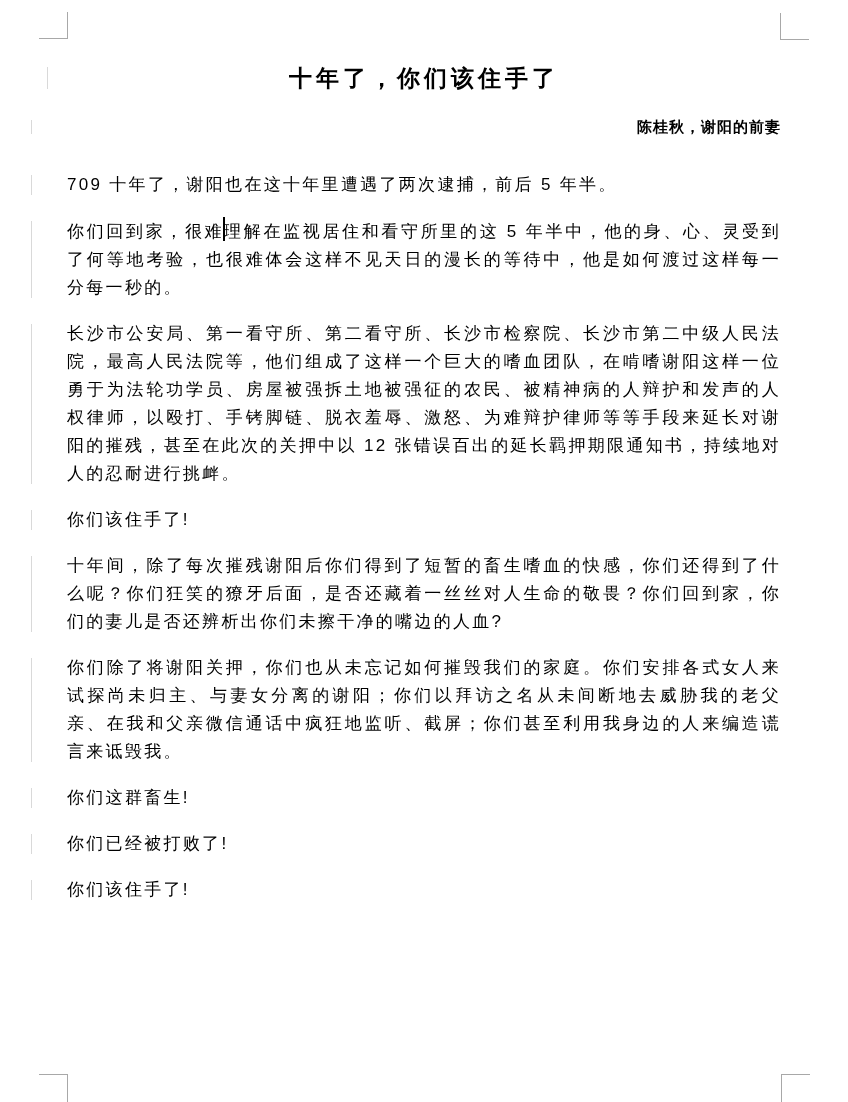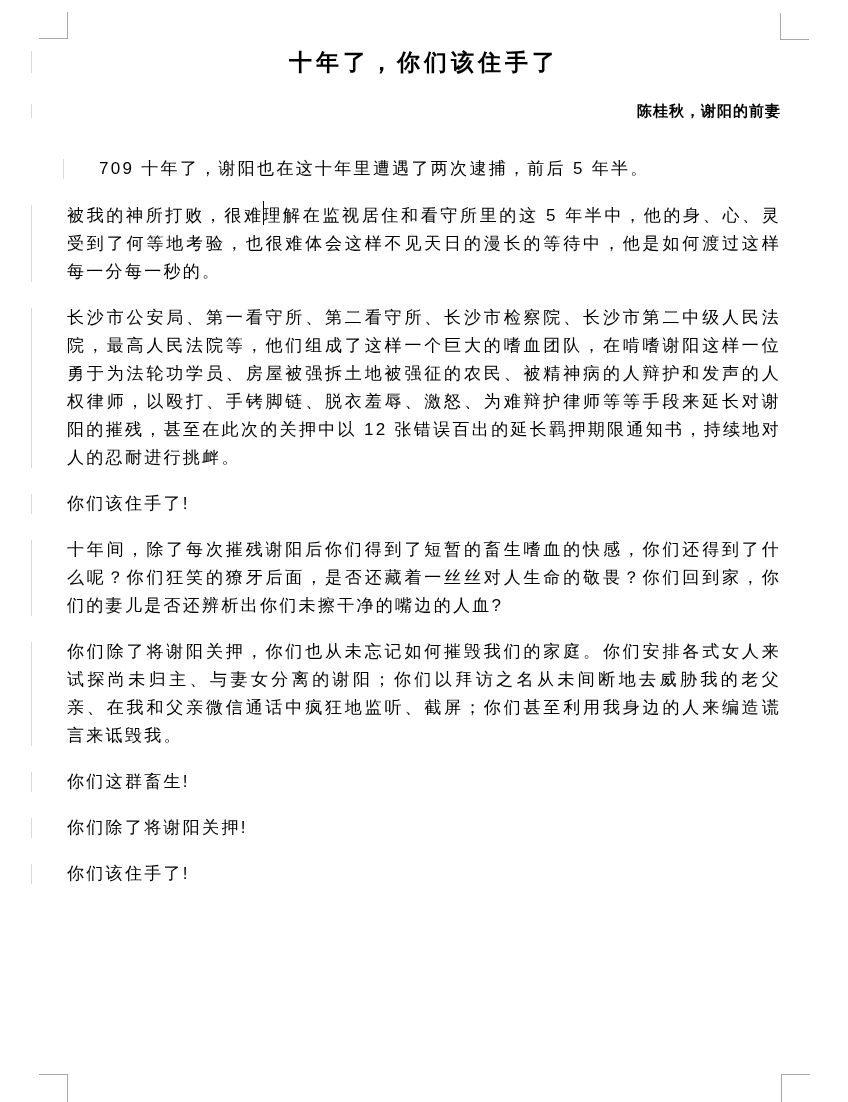--- a/index.html
+++ b/index.html
@@ -25,21 +25,21 @@
   .doc-block{position:relative;}
   
   .doc-block::before{
     content:"";
     position:absolute;
     left:-36px;top:4px;bottom:4px;
     width:1px;
     background:var(--revision-bar);
   }
   .doc-title{
-    margin:0;
+    margin:16px;
     font-size:23px;
     font-weight:700;
     line-height:30px;
     letter-spacing:4px;
     text-align:center;
   }
   .doc-byline{
     margin:23px 0 0 0;
     font-size:15px;
     font-weight:700;
@@ -47,21 +47,21 @@
     letter-spacing:1px;
     text-align:right;
   }
   .body-text p{
     margin:18px 0 0 0;
     font-size:17px;
     line-height:28px;
     letter-spacing:2.3px;
     text-align:justify;
   }
-  .body-text p.first{margin-top:33px;margin-left:32px;}
+  .body-text p.first{margin-top:33px;}
   .caret{
     display:inline-block;
     width:1.5px;height:24px;
     background:var(--text);
     vertical-align:-4px;
     margin:0 -1px;
   }
   
   .cm{position:absolute;width:28px;height:26px;}
   .cm-tl{left:39px;top:12px;border-right:1px solid var(--crop-mark);border-bottom:1px solid var(--crop-mark);}
@@ -82,33 +82,33 @@
   <div class="content">
 
     <h1 class="doc-title doc-block">十年了，你们该住手了</h1>
 
     <h2 class="doc-byline doc-block">陈桂秋，谢阳的前妻</h2>
 
     <div class="body-text">
 
       <p class="doc-block first">709 十年了，谢阳也在这十年里遭遇了两次逮捕，前后 5 年半。</p>
 
-      <p class="doc-block"><span>被我的神所打败，很难</span><span class="caret"></span><span>理解在监视居住和看守所里的这 5 年半中，他的身、心、灵受到了何等地考验，也很难体会这样不见天日的漫长的等待中，他是如何渡过这样每一分每一秒的。</span></p>
+      <p class="doc-block"><span>你们回到家，很难</span><span class="caret"></span><span>理解在监视居住和看守所里的这 5 年半中，他的身、心、灵受到了何等地考验，也很难体会这样不见天日的漫长的等待中，他是如何渡过这样每一分每一秒的。</span></p>
 
       <p class="doc-block">长沙市公安局、第一看守所、第二看守所、长沙市检察院、长沙市第二中级人民法院，最高人民法院等，他们组成了这样一个巨大的嗜血团队，在啃嗜谢阳这样一位勇于为法轮功学员、房屋被强拆土地被强征的农民、被精神病的人辩护和发声的人权律师，以殴打、手铐脚链、脱衣羞辱、激怒、为难辩护律师等等手段来延长对谢阳的摧残，甚至在此次的关押中以 12 张错误百出的延长羁押期限通知书，持续地对人的忍耐进行挑衅。</p>
 
       <p class="doc-block">你们该住手了!</p>
 
       <p class="doc-block">十年间，除了每次摧残谢阳后你们得到了短暂的畜生嗜血的快感，你们还得到了什么呢？你们狂笑的獠牙后面，是否还藏着一丝丝对人生命的敬畏？你们回到家，你们的妻儿是否还辨析出你们未擦干净的嘴边的人血?</p>
 
       <p class="doc-block">你们除了将谢阳关押，你们也从未忘记如何摧毁我们的家庭。你们安排各式女人来试探尚未归主、与妻女分离的谢阳；你们以拜访之名从未间断地去威胁我的老父亲、在我和父亲微信通话中疯狂地监听、截屏；你们甚至利用我身边的人来编造谎言来诋毁我。</p>
 
       <p class="doc-block">你们这群畜生!</p>
 
-      <p class="doc-block">你们除了将谢阳关押!</p>
+      <p class="doc-block">你们已经被打败了!</p>
 
 
       <p class="doc-block">你们该住手了!</p>
 
 
     </div>
   </div>
 </div>
 
 </body></html>

